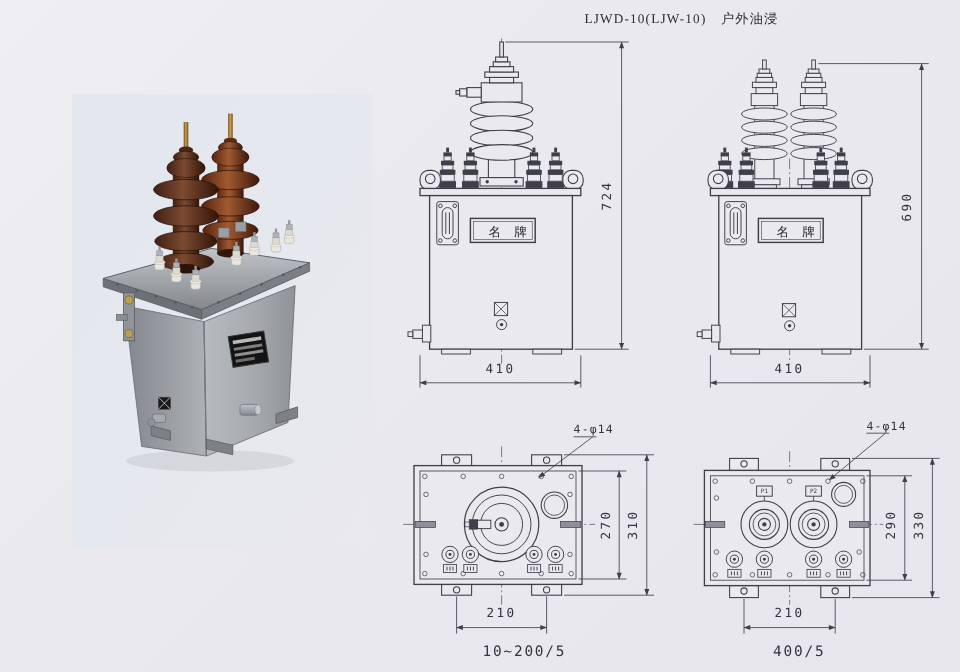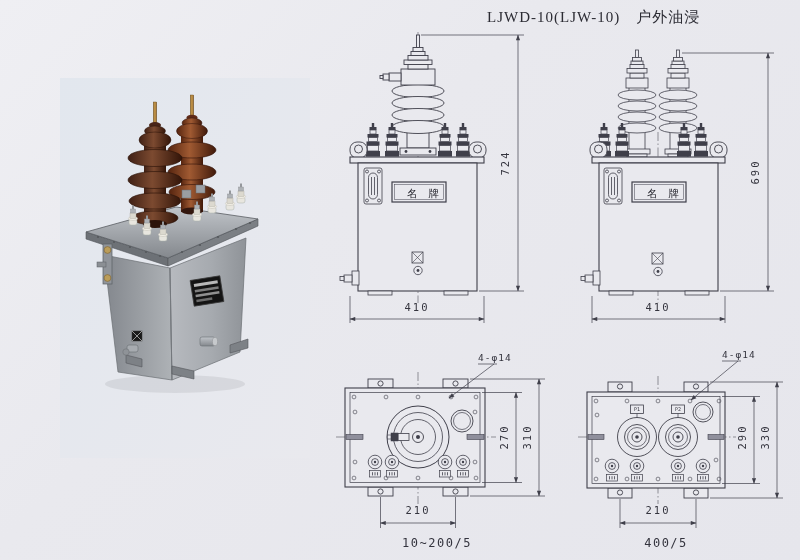--- a/index.html
+++ b/index.html
@@ -1,20 +1,20 @@
 <!DOCTYPE html>
 <html><head>
 <meta charset="utf-8">
 <style>
   html,body{margin:0;padding:0;}
   body{width:800px;height:560px;overflow:hidden;background:#eaeaef;
        font-family:"Liberation Serif", serif;}
   .page{position:relative;width:800px;height:560px;
         background:linear-gradient(135deg,#efeff3 0%,#e9e9ee 40%,#e6e6ec 100%);}
-  .title{position:absolute;left:487px;top:8px;font-size:15px;color:#2b2b33;
+  .title{position:absolute;left:487px;top:8px;font-size:11px;color:#2b2b33;
          letter-spacing:1px;white-space:pre;}
   svg{position:absolute;}
   svg text{font-family:"DejaVu Sans Mono", monospace;fill:#34343e;}
   .dim{font-size:10.5px;letter-spacing:2px;}
   .dimv{font-size:10.5px;letter-spacing:2px;}
   .note{font-size:9.5px;letter-spacing:1px;}
   .cap{font-size:12px;letter-spacing:1.5px;}
   .cjk{font-family:"Liberation Serif",serif;font-size:10.5px;letter-spacing:11px;fill:#23232b;}
   .tlab{font-size:5px;letter-spacing:0;}
 </style>

